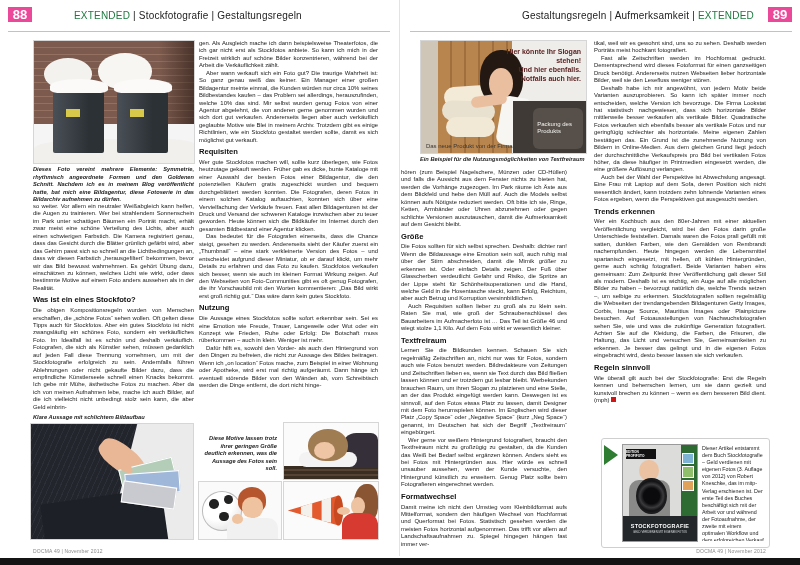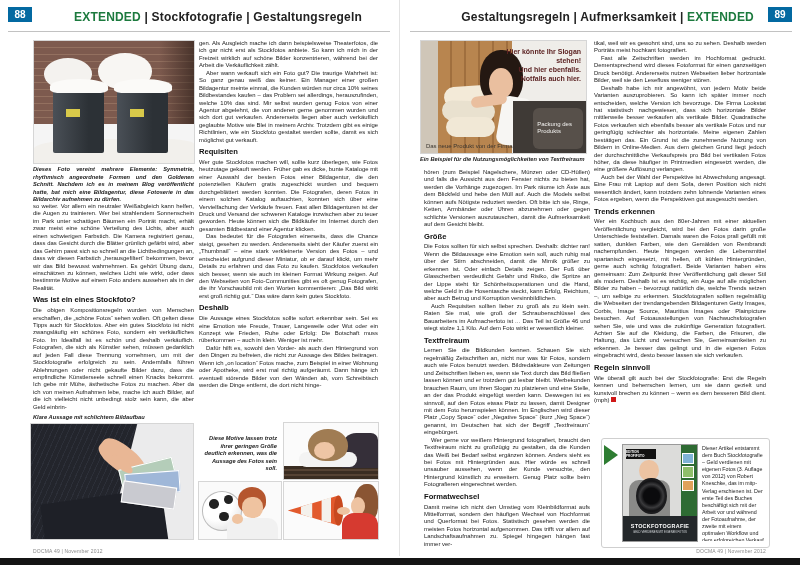--- a/index.html
+++ b/index.html
@@ -1,22 +1,22 @@
 <!DOCTYPE html>
 <html><head>
 <meta charset="utf-8">
 <style>
   html,body{margin:0;padding:0;background:#9a9a9a;}
   #spread{position:relative;width:800px;height:565px;background:#ffffff;overflow:hidden;
           font-family:"Liberation Sans",sans-serif;color:#1a1a1a;}
   .abs{position:absolute;}
   
-  .pagenum{width:24px;height:15px;background:#0369a1;color:#fff;font-size:10px;font-weight:bold;
+  .pagenum{width:24px;height:15px;background:#ec4899;color:#fff;font-size:13px;font-weight:bold;
            display:flex;align-items:center;justify-content:center;}
-  .hdr{font-size:12px;font-weight:bold;letter-spacing:.2px;color:#222;white-space:nowrap;padding-left:36px;}
+  .hdr{font-size:10px;font-weight:normal;letter-spacing:.2px;color:#222;white-space:nowrap;padding-left:36px;}
   .hdr .green{color:#1c7a3e;}
   .rule{height:1px;background:#c2c2c2;}
   
   .col{font-size:5.9px;line-height:1.26;text-align:justify;overflow:hidden;}
   .col p{margin:0 0 3px 0;}
   .col p.ind{text-indent:7px;margin-top:-3px;}
   .col h3{font-size:7.6px;line-height:1.1;margin:4px 0 2.5px 0;color:#111;}
   .cap{font-size:5.7px;line-height:1.32;font-weight:bold;font-style:italic;color:#222;text-align:justify;}
   .footer{font-size:5px;color:#8a8a8a;letter-spacing:.2px;}
   .photo{border:1px solid #d6d6d6;overflow:hidden;background:#f5f5f5;}
@@ -71,21 +71,21 @@
     <div style="left:56%;top:52%;width:32%;height:17%;background:#c9cad0;border:1px solid #fff;transform:rotate(8deg);"></div>
     <div style="left:48%;top:30%;width:16%;height:9%;background:#e9b795;border-radius:50%;transform:rotate(40deg);"></div>
   </div>
 
   <div class="abs col" style="left:199px;top:40px;width:179px;height:382px;">
     <p>gen. Als Ausgleich mache ich dann beispielsweise Theaterfotos, die ich gar nicht erst als Stockfotos anbiete. So kann ich mich in der Freizeit wirklich auf schöne Bilder konzentrieren, während bei der Arbeit die Verkäuflichkeit zählt.</p>
     <p class="ind">Aber wann verkauft sich ein Foto gut? Die traurige Wahrheit ist: So ganz genau weiß das keiner. Ein Manager einer großen Bildagentur meinte einmal, die Kunden würden nur circa 10% seines Bildbestandes kaufen – das Problem sei allerdings, herauszufinden, welche 10% das sind. Mir selbst wurden genug Fotos von einer Agentur abgelehnt, die von anderen gerne genommen wurden und sich dort gut verkaufen. Andererseits liegen aber auch verkäuflich geglaubte Motive wie Blei in meinem Archiv. Trotzdem gibt es einige Richtlinien, wie ein Stockfoto gestaltet werden sollte, damit es sich möglichst gut verkauft.</p>
     <h3>Requisiten</h3>
     <p>Wer gute Stockfotos machen will, sollte kurz überlegen, wie Fotos heutzutage gekauft werden. Früher gab es dicke, bunte Kataloge mit einer Auswahl der besten Fotos einer Bildagentur, die den potenziellen Käufern gratis zugeschickt wurden und bequem durchgeblättert werden konnten. Die Fotografen, deren Fotos in einem solchen Katalog auftauchten, konnten sich über eine Vervielfachung der Verkäufe freuen. Fast allen Bildagenturen ist der Druck und Versand der schweren Kataloge inzwischen aber zu teuer geworden. Heute können sich die Bildkäufer im Internet durch den gesamten Bildbestand einer Agentur klicken.</p>
     <p class="ind">Das bedeutet für die Fotografen einerseits, dass die Chance steigt, gesehen zu werden. Andererseits sieht der Käufer zuerst ein „Thumbnail“ – eine stark verkleinerte Version des Fotos – und entscheidet aufgrund dieser Miniatur, ob er darauf klickt, um mehr Details zu erfahren und das Foto zu kaufen. Stockfotos verkaufen sich besser, wenn sie auch im kleinen Format Wirkung zeigen. Auf den Webseiten von Foto-Communities gibt es oft genug Fotografen, die ihr Vorschaubild mit den Worten kommentieren: „Das Bild wirkt erst groß richtig gut.“ Das wäre dann kein gutes Stockfoto.</p>
-    <h3>Deshalb</h3>
+    <h3>Nutzung</h3>
     <p>Die Aussage eines Stockfotos sollte sofort erkennbar sein. Sei es eine Emotion wie Freude, Trauer, Langeweile oder Wut oder ein Konzept wie Frieden, Ruhe oder Erfolg: Die Botschaft muss rüberkommen – auch in klein. Weniger ist mehr.</p>
     <p class="ind">Dafür hilft es, sowohl den Vorder- als auch den Hintergrund von den Dingen zu befreien, die nicht zur Aussage des Bildes beitragen. Wenn ich „on location“ Fotos mache, zum Beispiel in einer Wohnung oder Apotheke, wird erst mal richtig aufgeräumt. Dann hänge ich eventuell störende Bilder von den Wänden ab, vom Schreibtisch werden die Dinge entfernt, die dort nicht hinge-</p>
   </div>
 
   <div class="abs cap" style="left:201px;top:435px;width:76px;text-align:right;">Diese Motive lassen trotz ihrer geringen Größe deutlich erkennen, was die Aussage des Fotos sein soll.</div>
 
   <div class="abs photo" style="left:283px;top:422px;width:94px;height:56px;background:#fbfbfb;">
     <div style="left:0;bottom:0;width:100%;height:24%;background:repeating-linear-gradient(180deg,#3a2d22 0 3px,#564334 3px 5px);"></div>
     <div style="right:0;top:18%;width:38%;height:62%;background:#352f39;border-radius:40% 20% 0 0;"></div>
     <div style="left:16%;top:52%;width:62%;height:26%;background:#f3f3f3;border-radius:8px;"></div>
@@ -144,21 +144,21 @@
     </div>
     <div style="right:3%;top:5%;width:58%;text-align:right;color:#5c2323;font-weight:bold;font-size:7px;line-height:1.3;">
       <div style="position:static;">Hier könnte Ihr Slogan stehen!</div>
       <div style="position:static;">Und hier ebenfalls.</div>
       <div style="position:static;">Notfalls auch hier.</div>
     </div>
     <div style="left:3%;bottom:4%;color:#3a352f;font-size:6px;">Das neue Produkt von der Firma</div>
   </div>
   <div class="abs cap" style="left:420px;top:156px;width:165px;">Ein Beispiel für die Nutzungsmöglichkeiten von Textfreiraum</div>
 
-  <div class="abs col" style="left:424px;top:169px;width:166px;height:378px;">
+  <div class="abs col" style="left:401px;top:169px;width:166px;height:378px;">
     <p>hören (zum Beispiel Nagelschere, Münzen oder CD-Hüllen) und falls die Aussicht aus dem Fenster nichts zu bieten hat, werden die Vorhänge zugezogen. Im Park räume ich Äste aus dem Blickfeld und hebe den Müll auf. Auch die Models selbst können aufs Nötigste reduziert werden. Oft bitte ich sie, Ringe, Ketten, Armbänder oder Uhren abzunehmen oder gegen schlichte Versionen auszutauschen, damit die Aufmerksamkeit auf dem Gesicht bleibt.</p>
     <h3>Größe</h3>
     <p>Die Fotos sollten für sich selbst sprechen. Deshalb: dichter ran! Wenn die Bildaussage eine Emotion sein soll, auch ruhig mal über der Stirn abschneiden, damit die Mimik größer zu erkennen ist. Oder einfach Details zeigen. Der Fuß über Glasscherben verdeutlicht Gefahr und Risiko, die Spritze an der Lippe steht für Schönheitsoperationen und die Hand, welche Geld in die Hosentasche steckt, kann Erfolg, Reichtum, aber auch Betrug und Korruption versinnbildlichen.</p>
     <p class="ind">Auch Requisiten sollten lieber zu groß als zu klein sein. Raten Sie mal, wie groß der Schraubenschlüssel des Bauarbeiters im Aufmacherfoto ist … Das Teil ist Größe 46 und wiegt stolze 1,1 Kilo. Auf dem Foto wirkt er wesentlich kleiner.</p>
     <h3>Textfreiraum</h3>
     <p>Lernen Sie die Bildkunden kennen. Schauen Sie sich regelmäßig Zeitschriften an, nicht nur was für Fotos, sondern auch wie Fotos benutzt werden. Bildredakteure von Zeitungen und Zeitschriften lieben es, wenn sie Text durch das Bild fließen lassen können und er trotzdem gut lesbar bleibt. Werbekunden brauchen Raum, um ihren Slogan zu platzieren und eine Stelle, an der das Produkt eingefügt werden kann. Deswegen ist es sinnvoll, auf den Fotos etwas Platz zu lassen, damit Designer mit dem Foto herumspielen können. Im Englischen wird dieser Platz „Copy Space“ oder „Negative Space“ (kurz „Neg Space“) genannt, im Deutschen hat sich der Begriff „Textfreiraum“ eingebürgert.</p>
     <p class="ind">Wer gerne vor weißem Hintergrund fotografiert, braucht den Textfreiraum nicht zu großzügig zu gestalten, da die Kunden das Weiß bei Bedarf selbst ergänzen können. Anders sieht es bei Fotos mit Hintergründen aus. Hier würde es schnell unsauber aussehen, wenn der Kunde versuchte, den Hintergrund künstlich zu erweitern. Genug Platz sollte beim Fotografieren eingerechnet werden.</p>
     <h3>Formatwechsel</h3>
     <p>Damit meine ich nicht den Umstieg vom Kleinbildformat aufs Mittelformat, sondern den häufigen Wechsel von Hochformat und Querformat bei Fotos. Statistisch gesehen werden die meisten Fotos horizontal aufgenommen. Das trifft vor allem auf Landschaftsaufnahmen zu. Spiegel hingegen hängen fast immer ver-</p>
   </div>

